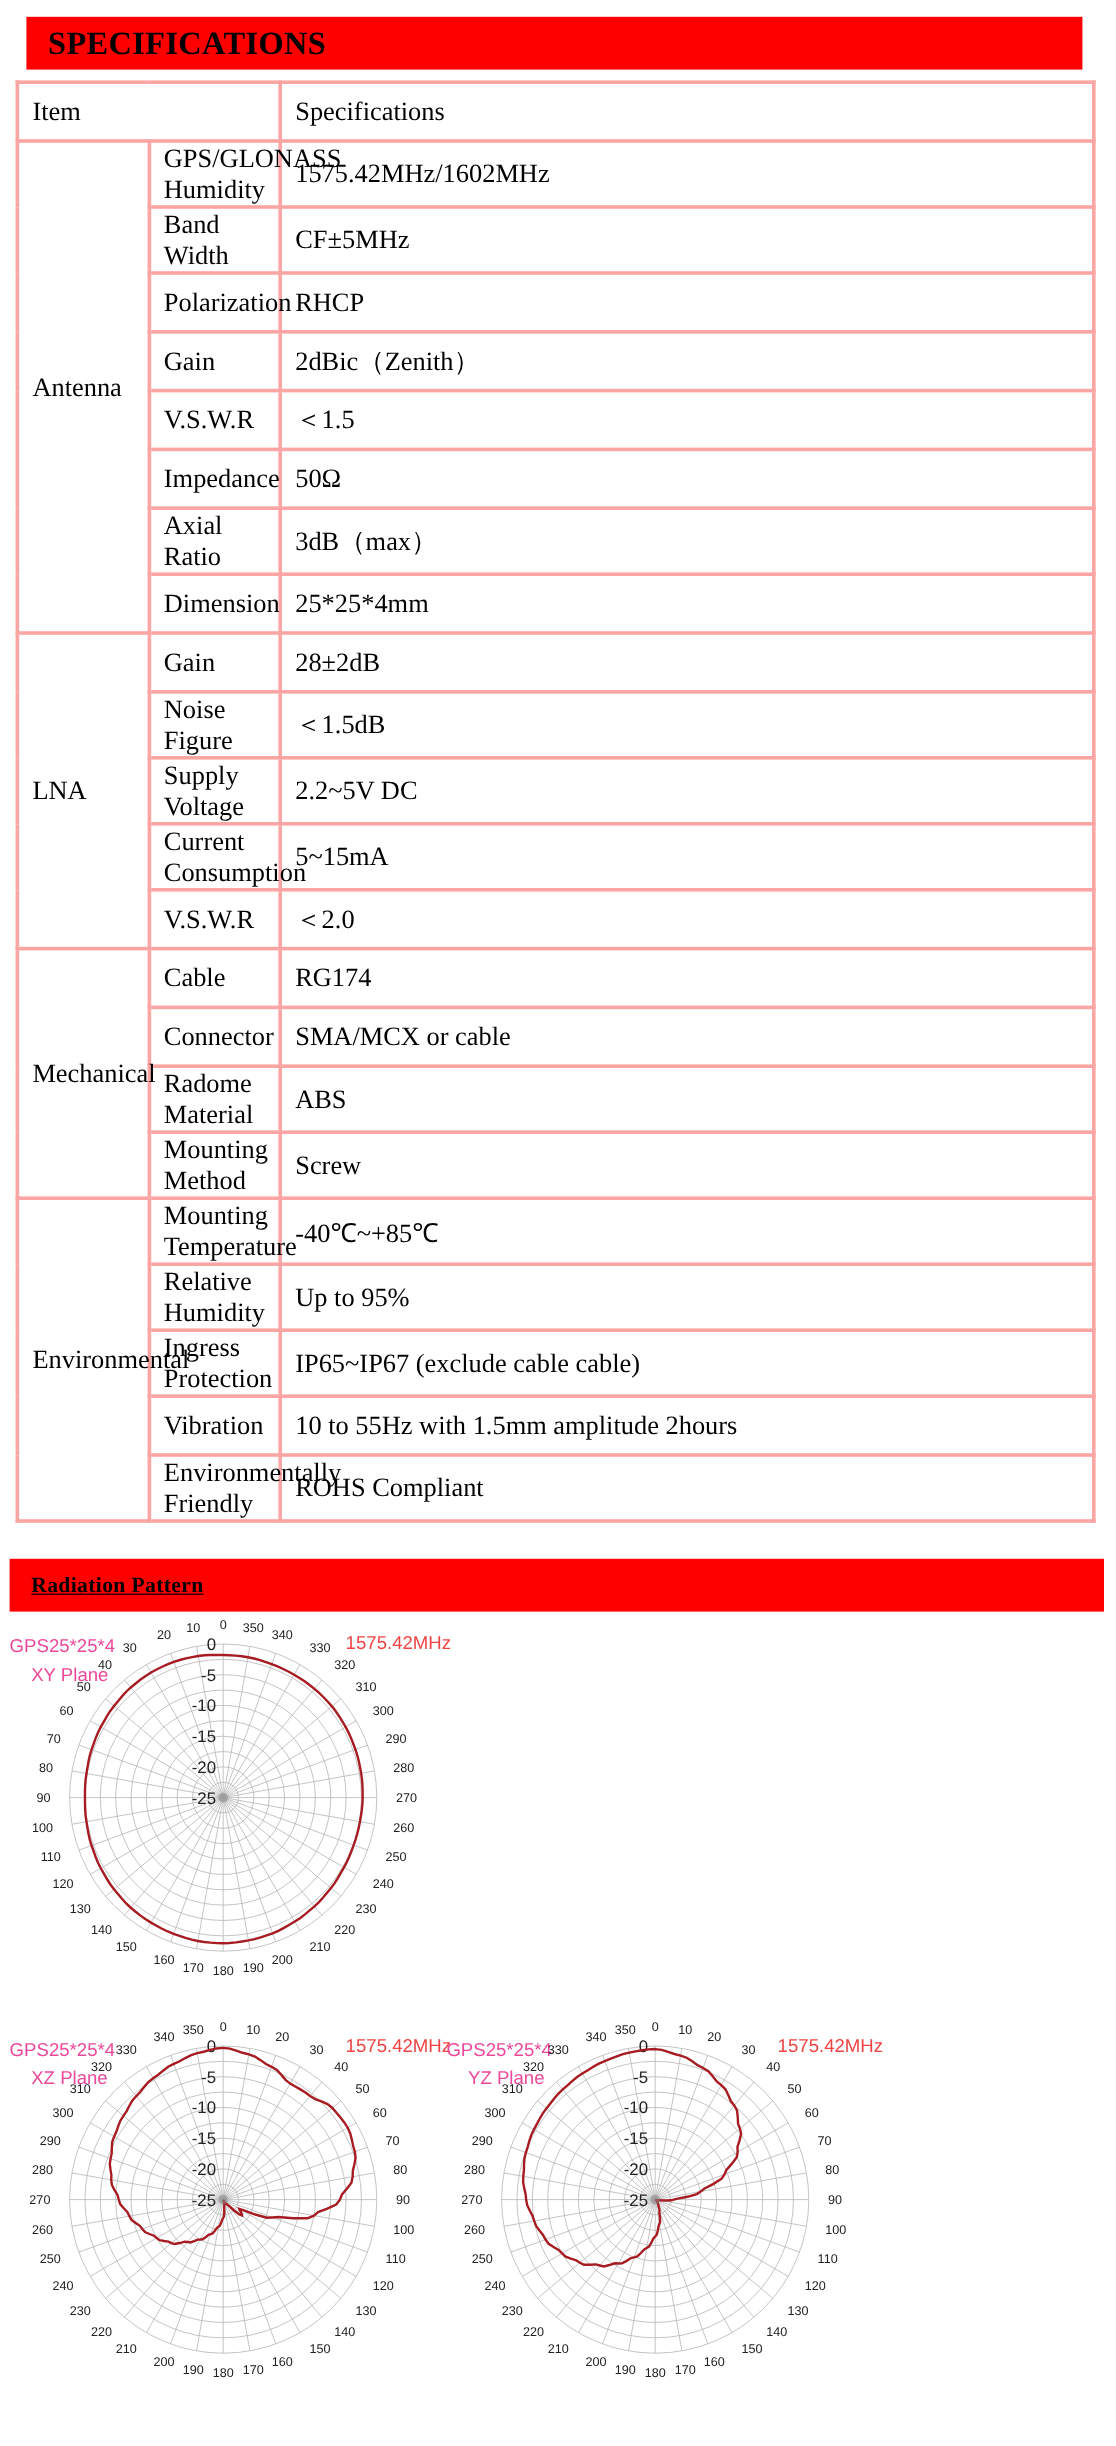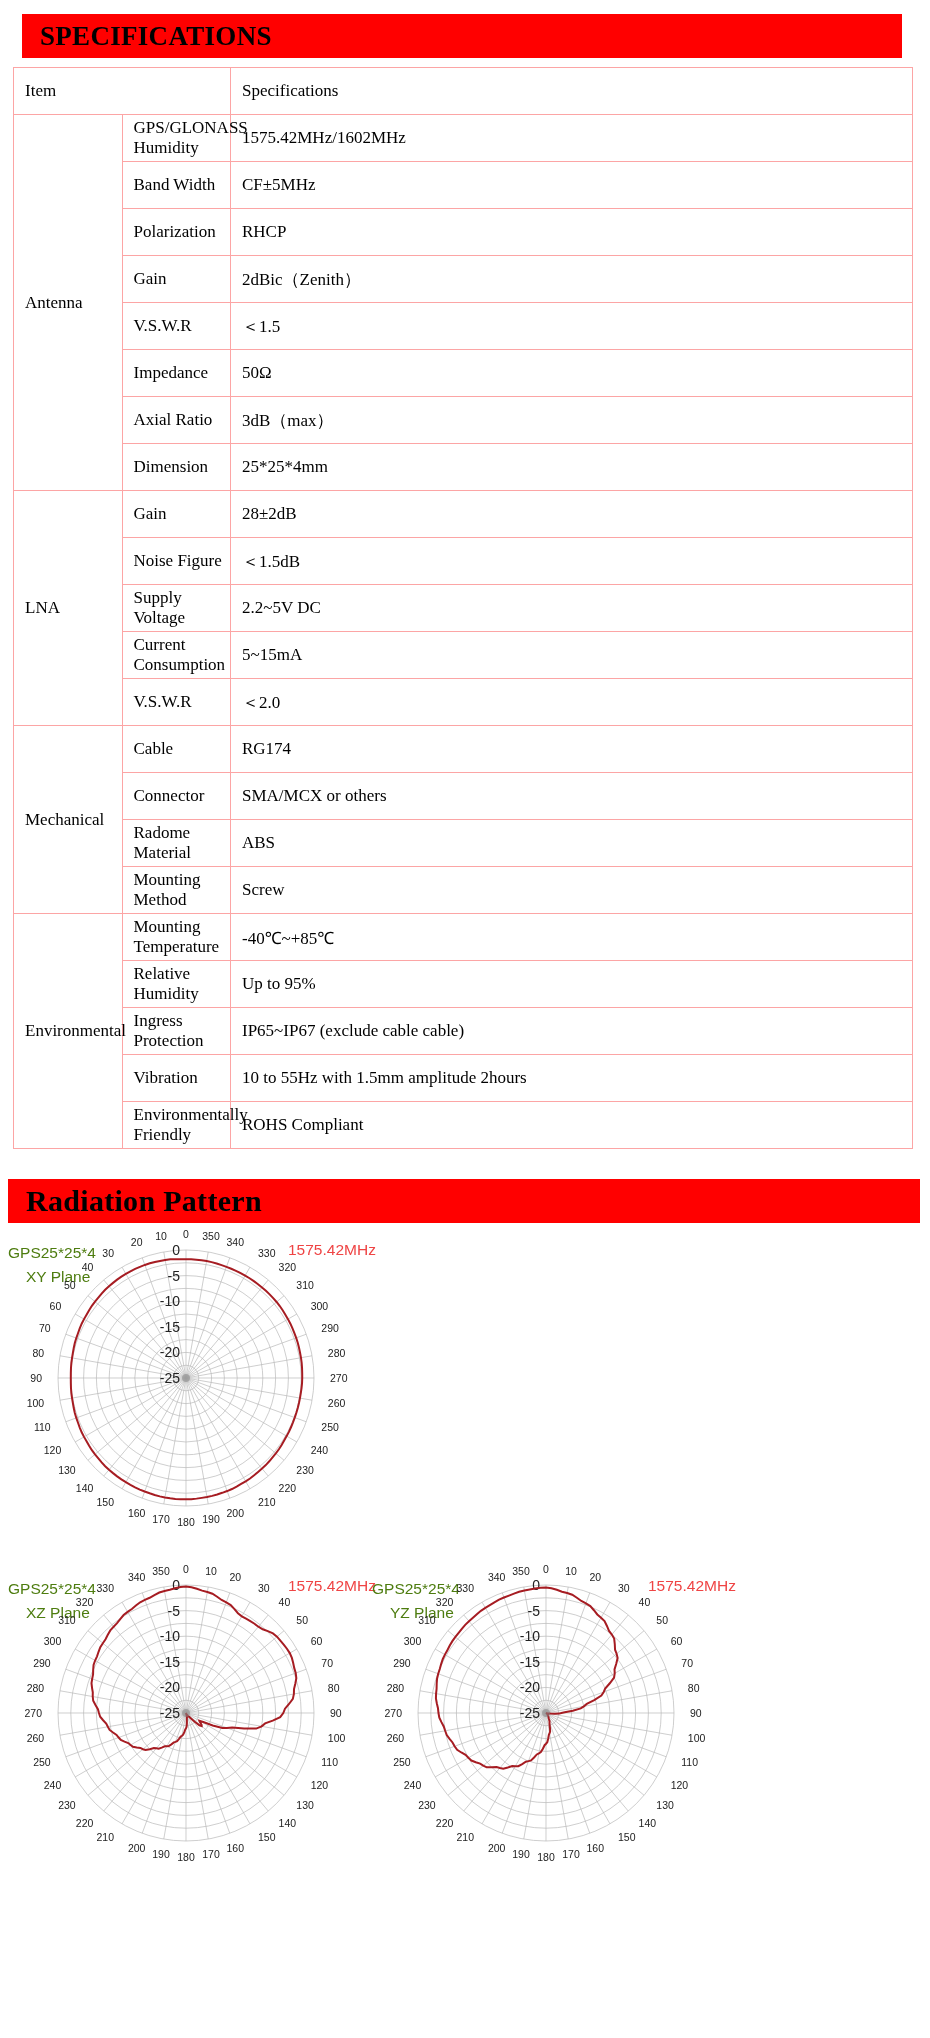--- a/index.html
+++ b/index.html
@@ -27,50 +27,50 @@
     letter-spacing:0.3px;
     padding-left:18px;
     color:#000;
     line-height:1;
   }
   .banner2{
     margin:30px 0 0 8px;
     width:912px;
     height:44px;
   }
-  .banner2 .banner-title{ font-size:30px; padding-left:18px;}
+  .banner2 .banner-title{ font-size:18px; padding-left:18px;text-decoration:underline;}
 
   
   table.spec{
     border-collapse:collapse;
     margin:9px 0 0 13px;
     width:900px;
     table-layout:fixed;
   }
   table.spec td{
-    border:1px solid #fca5a5;
-    font-size:17px;
+    border:3px solid #fca5a5;
+    font-size:22px;
     height:46px;
     padding:0 0 0 11px;
     vertical-align:middle;
     font-family:"Liberation Serif", serif;
   }
   td.col-group{ width:205px; vertical-align:top; padding-top:13px;}
   td.col-item { width:290px; }
   td.col-spec { width:auto; }
   td.head{ height:48px; }
 
   
   .charts{ position:relative; width:930px; }
   .chart-block{ position:relative; }
   .plot-caption{
     position:absolute;
     font-family:"Liberation Sans", sans-serif;
     font-size:15.5px;
-    color:#4d7c0f;
+    color:#ec4899;
     white-space:nowrap;
     line-height:1.55;
   }
   .plot-caption .l2{ display:block; padding-left:18px;}
   .plot-freq{
     position:absolute;
     font-family:"Liberation Sans", sans-serif;
     font-size:15.5px;
     color:#ef4444;
     white-space:nowrap;
@@ -159,21 +159,21 @@
           <td class="col-item">V.S.W.R</td>
           <td class="col-spec">＜2.0</td>
         </tr>
         <tr>
           <td class="col-group" rowspan="4">Mechanical</td>
           <td class="col-item">Cable</td>
           <td class="col-spec">RG174</td>
         </tr>
         <tr>
           <td class="col-item">Connector</td>
-          <td class="col-spec">SMA/MCX or others</td>
+          <td class="col-spec">SMA/MCX or cable</td>
         </tr>
         <tr>
           <td class="col-item">Radome Material</td>
           <td class="col-spec">ABS</td>
         </tr>
         <tr>
           <td class="col-item">Mounting Method</td>
           <td class="col-spec">Screw</td>
         </tr>
         <tr>

